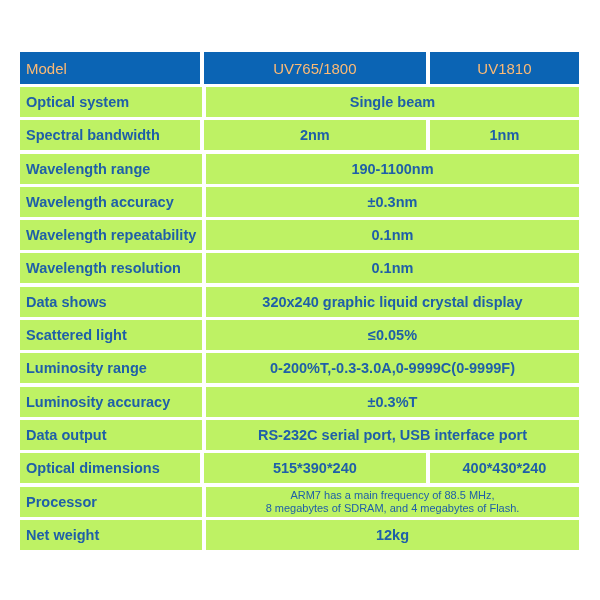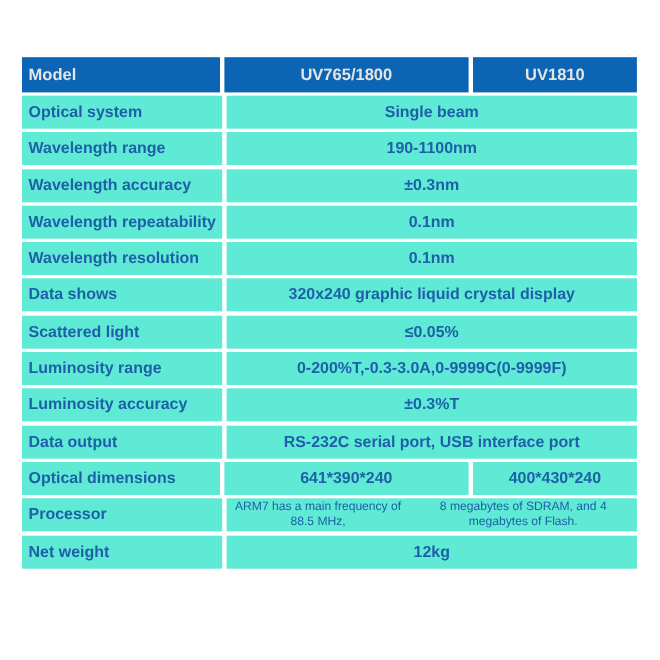--- a/index.html
+++ b/index.html
@@ -6,42 +6,47 @@
   body { width:600px; height:600px; position:relative; overflow:hidden;
          font-family:"Liberation Sans", "DejaVu Sans", sans-serif; }
   .spec-table { position:absolute; left:20px; top:52px; width:559px; }
   .row { display:flex; height:30px; margin-bottom:3.3px; }
   .row.header { height:32px; margin-bottom:3px; }
   .cell { display:flex; align-items:center; box-sizing:border-box; }
   .c-label { width:182px; padding-left:6px; margin-right:4px; }
   .c-span { width:373px; justify-content:center; }
   .c-a { width:225px; justify-content:center; margin-right:4px; }
   .c-b { width:151px; justify-content:center; }
-  .row .cell { background:#5eead4; color:#1f5fa8; font-size:14.5px; font-weight:bold; }
-  .row.header .cell { background:#0b64b4; color:#e5e5e5; font-size:15px; font-weight:bold; }
+  .row .cell { background:#bef264; color:#1f5fa8; font-size:14.5px; font-weight:bold; }
+  .row.header .cell { background:#0b64b4; color:#fdba74; font-size:15px; font-weight:normal; }
   .row .c-label { font-weight:bold; }
-  .small { font-size:11px !important; font-weight:normal !important; line-height:13px; text-align:center; }
+  .small { font-size:11px !important; font-weight:normal !important; flex-direction:column; line-height:13px; text-align:center; }
   .small span { display:block; }
 </style>
 </head>
 <body>
 
 <div class="spec-table">
 
   <div class="row header">
     <div class="cell c-label">Model</div>
     <div class="cell c-a">UV765/1800</div>
     <div class="cell c-b">UV1810</div>
   </div>
 
   <div class="row">
     <div class="cell c-label">Optical system</div>
     <div class="cell c-span">Single beam</div>
   </div>
 
+  <div class="row">
+    <div class="cell c-label">Spectral bandwidth</div>
+    <div class="cell c-a">2nm</div>
+    <div class="cell c-b">1nm</div>
+  </div>
 
   <div class="row">
     <div class="cell c-label">Wavelength range</div>
     <div class="cell c-span">190-1100nm</div>
   </div>
 
   <div class="row">
     <div class="cell c-label">Wavelength accuracy</div>
     <div class="cell c-span">±0.3nm</div>
   </div>
@@ -76,21 +81,21 @@
     <div class="cell c-span">±0.3%T</div>
   </div>
 
   <div class="row">
     <div class="cell c-label">Data output</div>
     <div class="cell c-span">RS-232C serial port, USB interface port</div>
   </div>
 
   <div class="row">
     <div class="cell c-label">Optical dimensions</div>
-    <div class="cell c-a">641*390*240</div>
+    <div class="cell c-a">515*390*240</div>
     <div class="cell c-b">400*430*240</div>
   </div>
 
   <div class="row">
     <div class="cell c-label">Processor</div>
     <div class="cell c-span small">
       <span>ARM7 has a main frequency of 88.5 MHz,</span>
       <span>8 megabytes of SDRAM, and 4 megabytes of Flash.</span>
     </div>
   </div>

